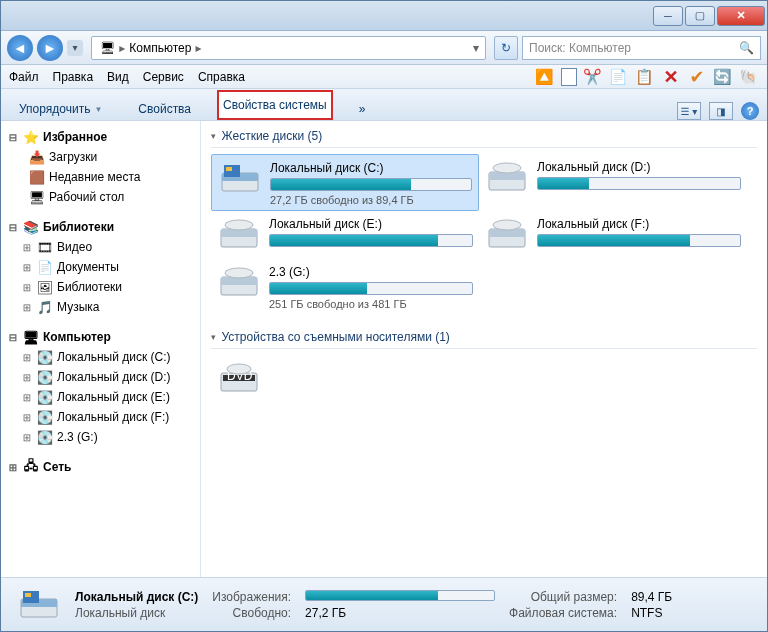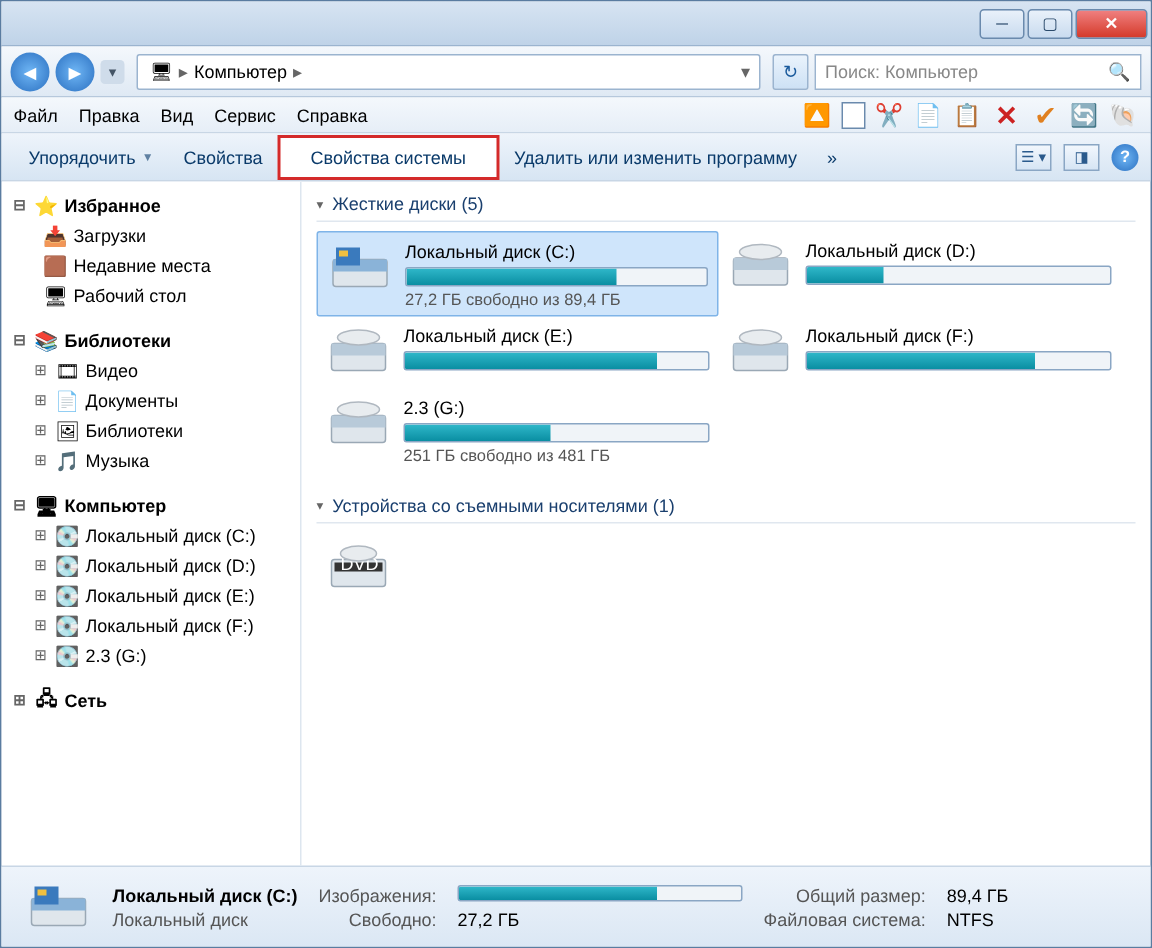--- a/index.html
+++ b/index.html
@@ -8,29 +8,29 @@
 .titlebar{height:30px;background:linear-gradient(#d7e4f2,#bfd3e8);display:flex;align-items:center;justify-content:flex-end;padding:0 2px;border-bottom:1px solid #9bb4cf}
 .wbtn{width:30px;height:20px;margin-left:2px;border:1px solid #6a8aad;border-radius:3px;background:linear-gradient(#e9f1fa,#c9dbef);display:flex;align-items:center;justify-content:center;font-size:11px;color:#2b4a6b}
 .wbtn.close{background:linear-gradient(#f08080,#d43a2a);color:#fff;width:48px;font-weight:bold}
 .navbar{height:34px;background:linear-gradient(#f4f8fc,#dfe9f4);display:flex;align-items:center;padding:0 6px;border-bottom:1px solid #b6c8dc;gap:4px}
 .navbtn{width:26px;height:26px;border-radius:50%;background:radial-gradient(#6fb6f5,#2a6fc0);display:flex;align-items:center;justify-content:center;color:#fff;font-size:14px}
 .navbtn.small{width:16px;height:16px;font-size:10px;background:#cfdcea;color:#456;border-radius:3px}
 .addr{flex:1;height:24px;border:1px solid #9bb4cf;background:#fff;display:flex;align-items:center;margin:0 4px;border-radius:2px}
 .addr .crumb{padding:0 8px;display:flex;align-items:center;height:100%;gap:4px}
 .addr .sep{color:#666}
 .refresh{width:24px;height:24px;border:1px solid #9bb4cf;background:linear-gradient(#eaf3fc,#cde1f5);display:flex;align-items:center;justify-content:center;color:#1a5a9c;border-radius:2px}
-.search{width:218px;height:24px;border:1px solid #9bb4cf;background:#fff;display:flex;align-items:center;padding:0 6px;color:#888;border-radius:0}
+.search{width:239px;height:24px;border:1px solid #9bb4cf;background:#fff;display:flex;align-items:center;padding:0 6px;color:#888;border-radius:0}
 .search .sicon{margin-left:auto;color:#3a6ea5}
 .menubar{height:24px;background:linear-gradient(#f4f8fc,#e6eef7);display:flex;align-items:center;padding:0 8px;gap:14px;border-bottom:1px solid #c8d6e5}
 .menubar .tools{margin-left:auto;display:flex;gap:6px;align-items:center}
 .ticon{width:20px;height:20px;display:flex;align-items:center;justify-content:center;font-size:15px}
-.toolbar2{height:32px;background:linear-gradient(#eef4fb,#d7e5f3);display:flex;align-items:center;padding:0 8px;gap:0;border-bottom:1px solid #c8d6e5;color:#0a3a6a}
+.toolbar2{height:32px;background:linear-gradient(#eef4fb,#d7e5f3);display:flex;align-items:flex-end;padding:0 8px;gap:16px;border-bottom:1px solid #c8d6e5;color:#0a3a6a}
 .tbtn{padding:4px 10px;display:flex;align-items:center;gap:4px}
 .tbtn .dd{font-size:8px;opacity:.6}
-.tbtn.hl{border:2px solid #d42a2a;padding:6px 20px;background:#fff}
+.tbtn.hl{border:2px solid #d42a2a;padding:6px 4px;background:#fff}
 .toolbar2 .right{margin-left:auto;display:flex;gap:8px;align-items:center}
 .viewicon{width:24px;height:18px;border:1px solid #8aa6c4;background:linear-gradient(#f2f7fd,#d6e5f4);display:flex;align-items:center;justify-content:center;font-size:10px;color:#2a5a8c}
 .help{width:18px;height:18px;border-radius:50%;background:radial-gradient(#6fb6f5,#2a6fc0);color:#fff;display:flex;align-items:center;justify-content:center;font-size:11px;font-weight:bold}
 .body{flex:1;display:flex;overflow:hidden}
 .sidebar{width:200px;background:#fff;border-right:1px solid #dde6ef;padding:6px 4px;overflow:auto}
 .tnode{display:flex;align-items:center;gap:4px;padding:2px 2px;white-space:nowrap}
 .tnode .exp{width:12px;color:#666;text-align:center;font-size:10px}
 .tnode .ticon2{width:16px;height:16px;display:flex;align-items:center;justify-content:center;font-size:13px}
 .tnode.bold{font-weight:600}
 .sidebar .sep{height:10px}
@@ -108,21 +108,20 @@
     </div>
   </div>
 
   <div class="toolbar2">
     <div class="tbtn">
         <span>Упорядочить</span>
         <span class="dd">▼</span>
       </div>
     <div class="tbtn">Свойства</div>
     <div class="tbtn hl">Свойства системы</div>
-    <div class="tbtn">Удалить или изменить программу</div>
     <div class="tbtn">»</div>
     <div class="right">
       <div class="viewicon">☰ ▾</div>
       <div class="viewicon">◨</div>
       <div class="help">?</div>
     </div>
   </div>
 
   <div class="body">
     <div class="sidebar">

